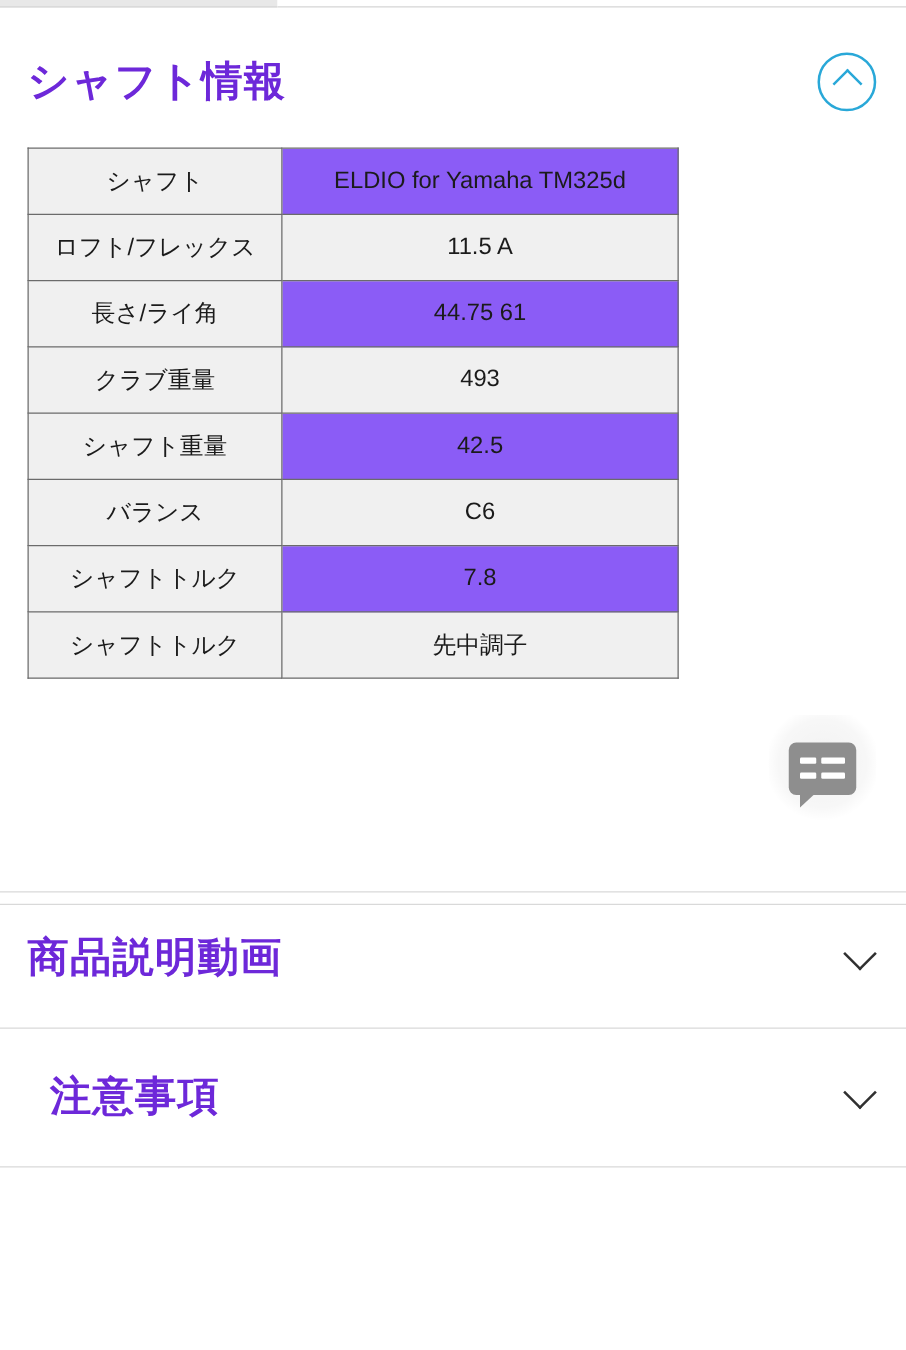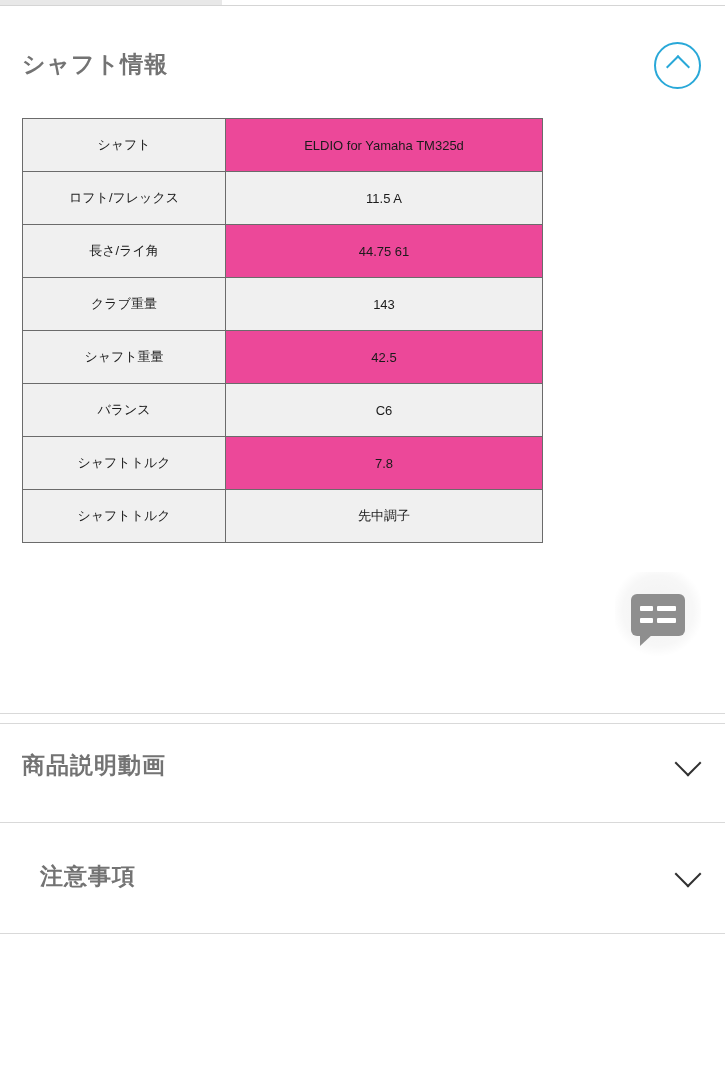--- a/index.html
+++ b/index.html
@@ -54,24 +54,24 @@
   }
   .section-header {
     position: relative;
     display: flex;
     align-items: center;
     justify-content: space-between;
     padding: 0 24px 0 22px;
     box-sizing: border-box;
   }
   .section-title {
-    font-size: 23px;
+    font-size: 33px;
     font-weight: bold;
     letter-spacing: 1px;
-    color: #737373;
+    color: #6d28d9;
     line-height: 1.2;
   }
 
   
   .toggle-circle {
     width: 43px;
     height: 43px;
     border: 2px solid #29a8d8;
     border-radius: 50%;
     position: relative;
@@ -112,34 +112,34 @@
   .spec-table {
     border-collapse: collapse;
     table-layout: fixed;
     margin: 0 0 0 22px;
     width: 520px;
     background: #fff;
   }
   .spec-table td {
     border: 1px solid #6b6b6b;
     height: 53px;
-    font-size: 13px;
+    font-size: 19px;
     text-align: center;
     vertical-align: middle;
     color: #1b1b1b;
     padding: 0 6px;
     box-sizing: border-box;
   }
   .spec-table td.label {
     width: 203px;
     background: #f0f0f0;
   }
   .spec-table td.value {
     width: 317px;
-    background: #ec4899;
+    background: #8b5cf6;
   }
   .spec-table tr:nth-child(even) td.value {
     background: #f0f0f0;
   }
   .spec-table tr:nth-child(even) td.label {
     background: #f0f0f0;
   }
   .spec-table tr:nth-child(odd) td.label {
     background: #f0f0f0;
   }
@@ -221,21 +221,21 @@
       <tr>
         <td class="label">ロフト/フレックス</td>
         <td class="value">11.5 A</td>
       </tr>
       <tr>
         <td class="label">長さ/ライ角</td>
         <td class="value">44.75 61</td>
       </tr>
       <tr>
         <td class="label">クラブ重量</td>
-        <td class="value">143</td>
+        <td class="value">493</td>
       </tr>
       <tr>
         <td class="label">シャフト重量</td>
         <td class="value">42.5</td>
       </tr>
       <tr>
         <td class="label">バランス</td>
         <td class="value">C6</td>
       </tr>
       <tr>

